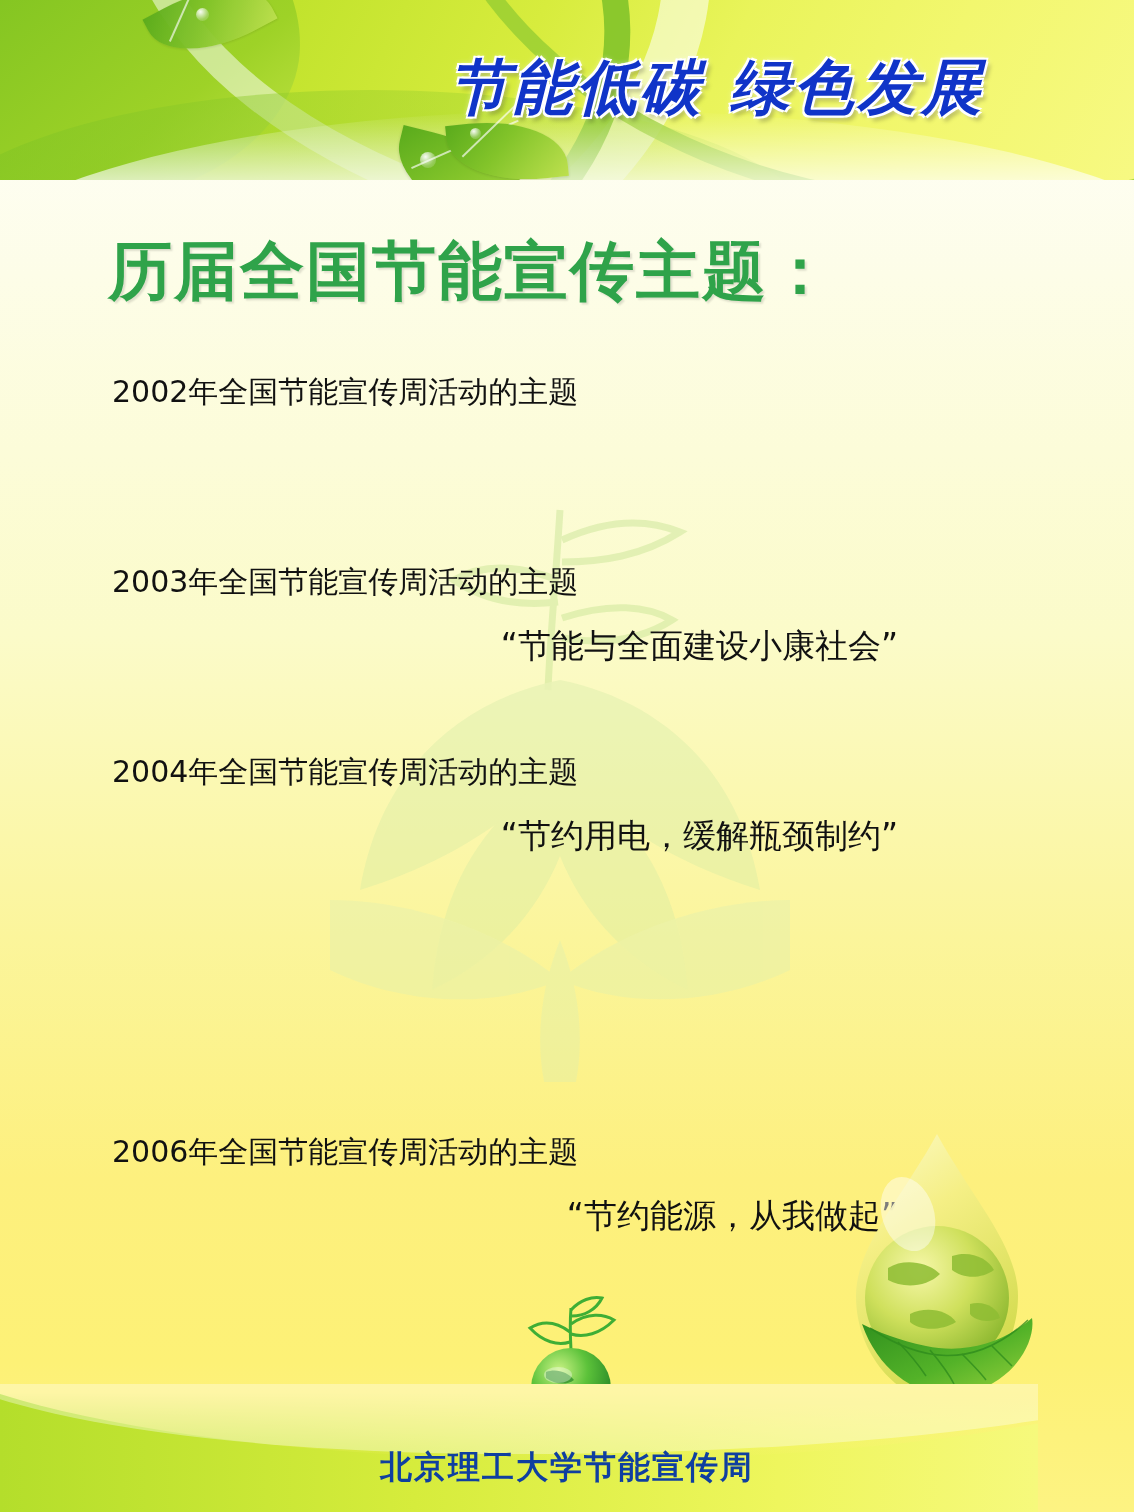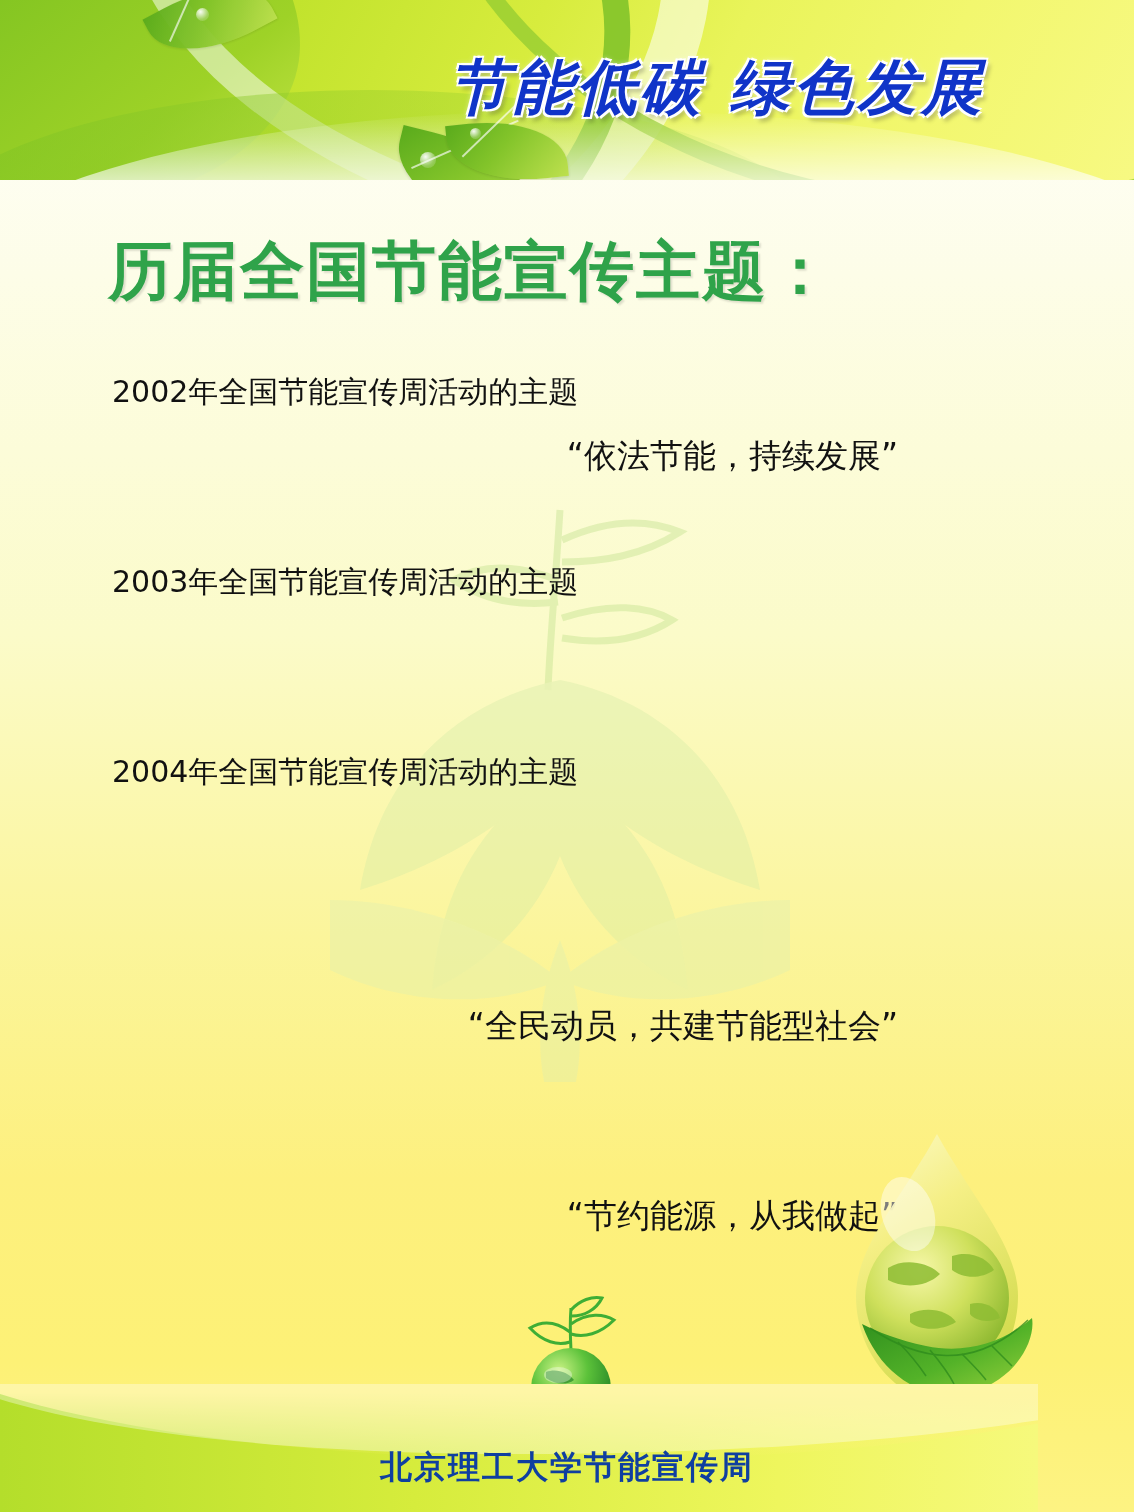--- a/index.html
+++ b/index.html
@@ -277,36 +277,37 @@
       <path d="M350 470 C330 520 326 570 334 612 L366 612 C374 570 370 520 350 470 Z"></path>
     </g>
   </svg>
 
   <div class="section-title">历届全国节能宣传主题：</div>
 
   <div class="entries">
 
     <div class="entry">
       <div class="entry-label">2002年全国节能宣传周活动的主题</div>
-      <div class="entry-theme">“依法节能，持续发展”</div>
     </div>
 
     <div class="entry">
       <div class="entry-label">2003年全国节能宣传周活动的主题</div>
+      <div class="entry-theme">“节能与全面建设小康社会”</div>
     </div>
 
     <div class="entry">
       <div class="entry-label">2004年全国节能宣传周活动的主题</div>
-    </div>
-
-    <div class="entry">
-      <div class="entry-theme">“全民动员，共建节能型社会”</div>
-    </div>
-
-    <div class="entry">
+      <div class="entry-theme">“节约用电，缓解瓶颈制约”</div>
+    </div>
+
+    <div class="entry">
+    </div>
+
+    <div class="entry">
+      <div class="entry-label">2006年全国节能宣传周活动的主题</div>
       <div class="entry-theme">“节约能源，从我做起”</div>
     </div>
 
   </div>
 
   <svg class="globe-art" viewBox="0 0 150 150" aria-hidden="true">
     <defs>
       <radialGradient id="gGlobe" cx="35%" cy="28%" r="80%">
         <stop offset="0%" stop-color="#c9f283"></stop>
         <stop offset="45%" stop-color="#5cc23a"></stop>

